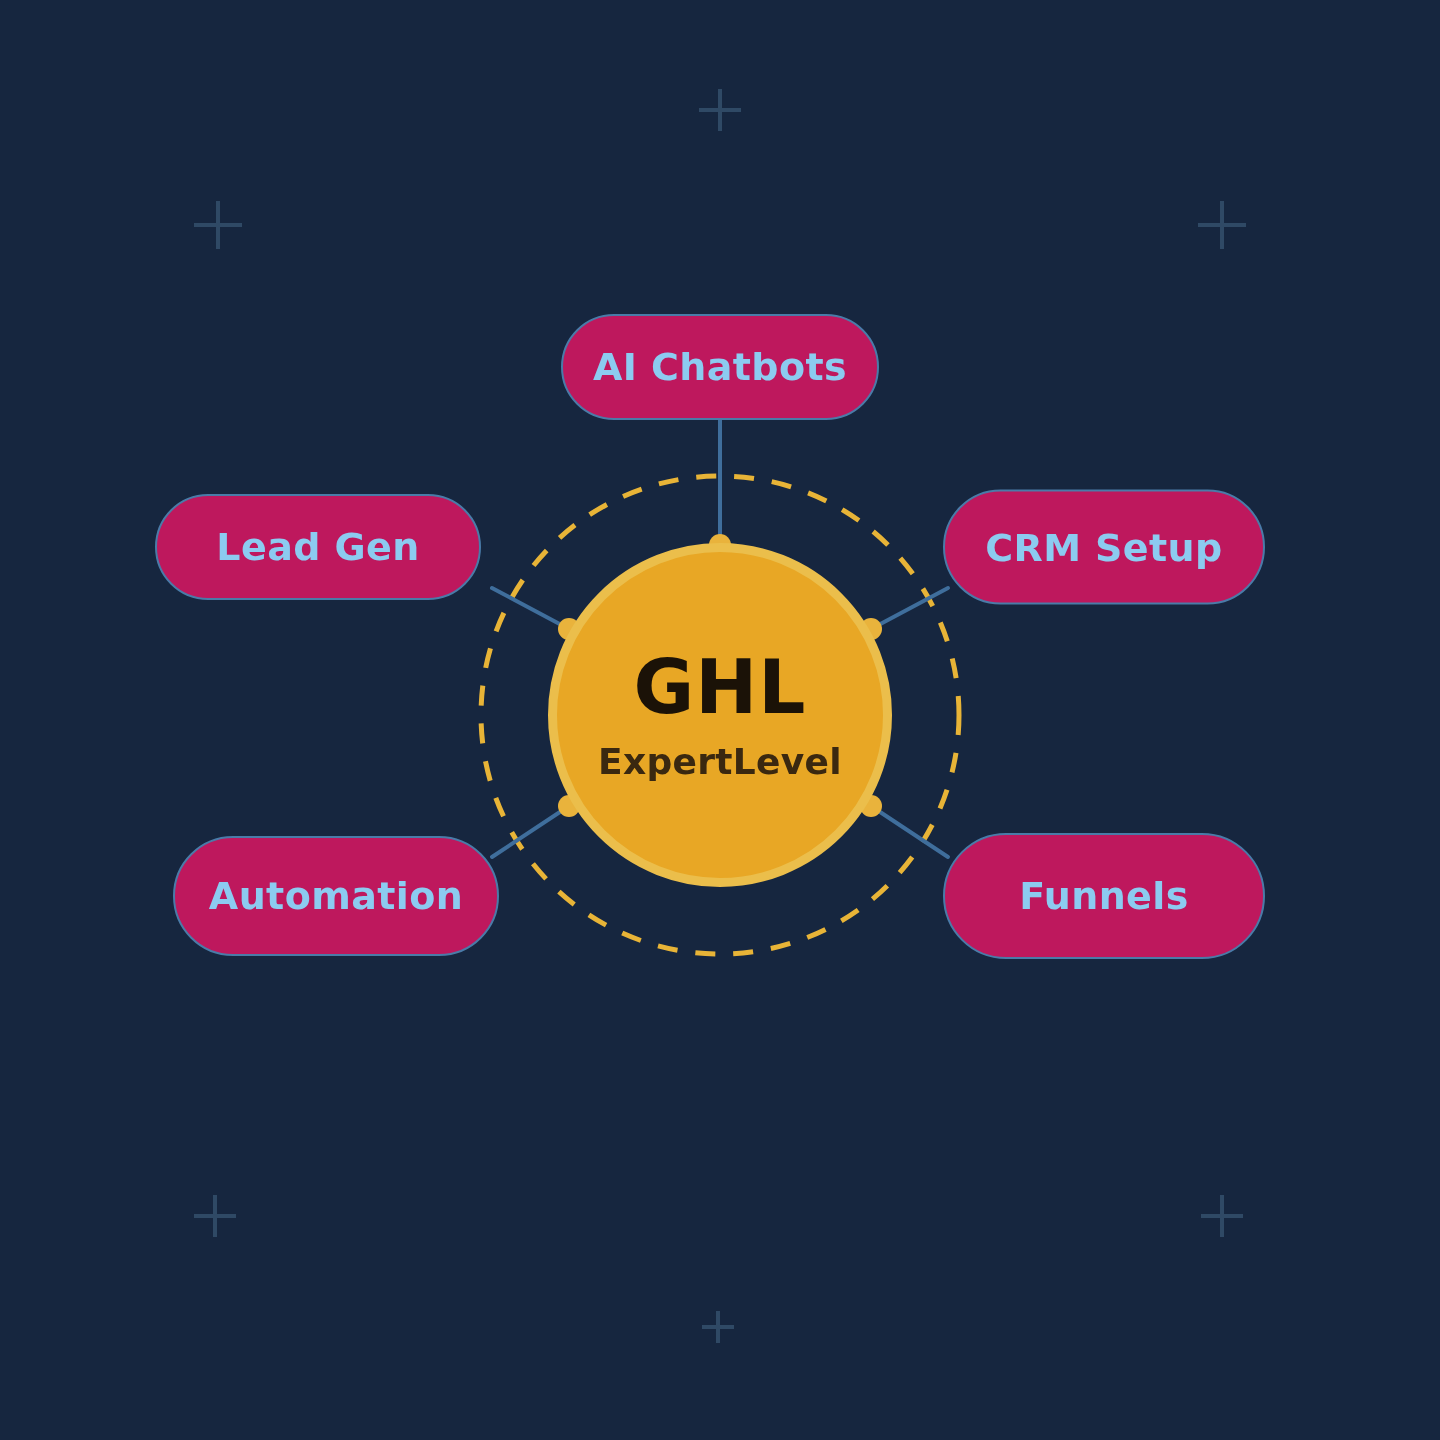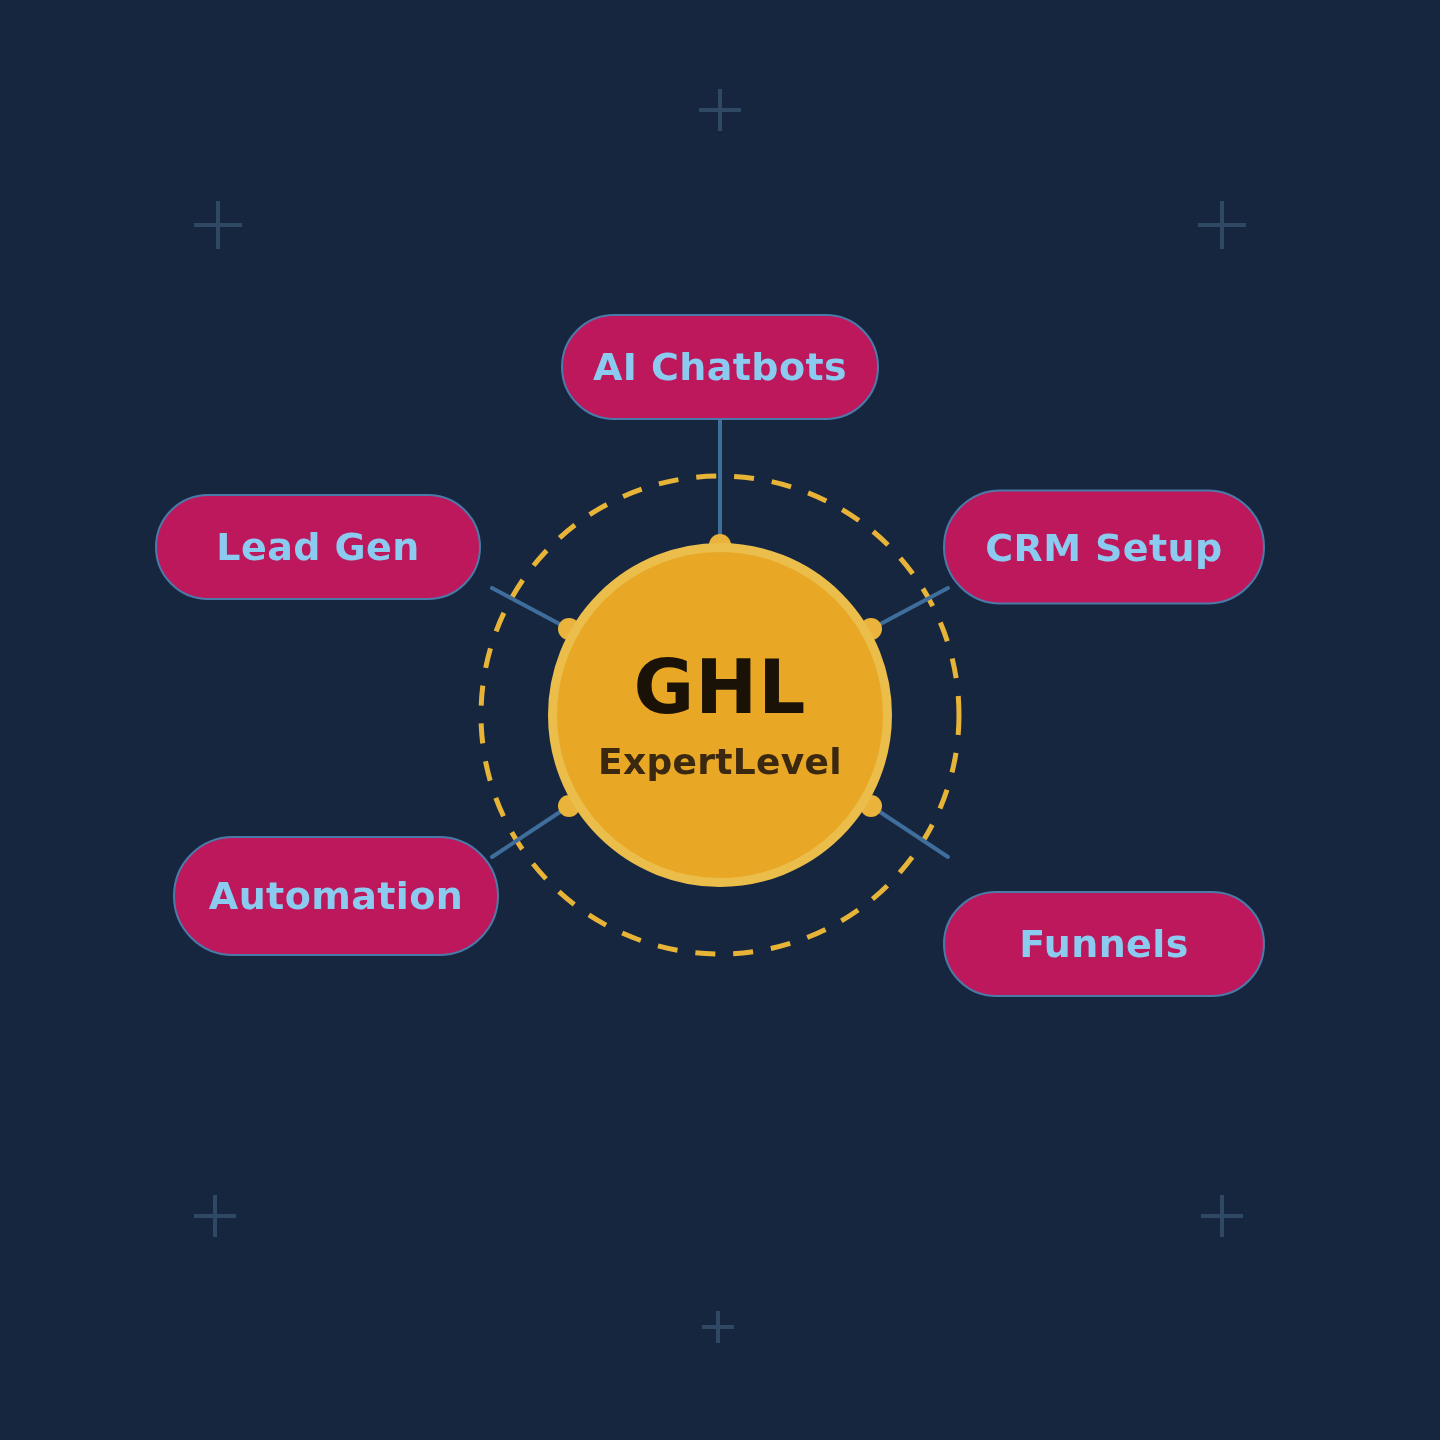--- a/index.html
+++ b/index.html
@@ -133,18 +133,18 @@
       </div>
       <div class="node-pill" style="left: 318px; top: 547px; width: 326px; height: 106px;">
         <span class="node-label">Lead Gen</span>
       </div>
       <div class="node-pill" style="left: 1104px; top: 547px; width: 322px; height: 115px;">
         <span class="node-label">CRM Setup</span>
       </div>
       <div class="node-pill" style="left: 336px; top: 896px; width: 326px; height: 120px;">
         <span class="node-label">Automation</span>
       </div>
-      <div class="node-pill" style="left: 1104px; top: 944px; width: 322px; height: 106px;">
+      <div class="node-pill" style="left: 1104px; top: 896px; width: 322px; height: 126px;">
         <span class="node-label">Funnels</span>
       </div>
     </div>
 
 </div>
 
 </body></html>

